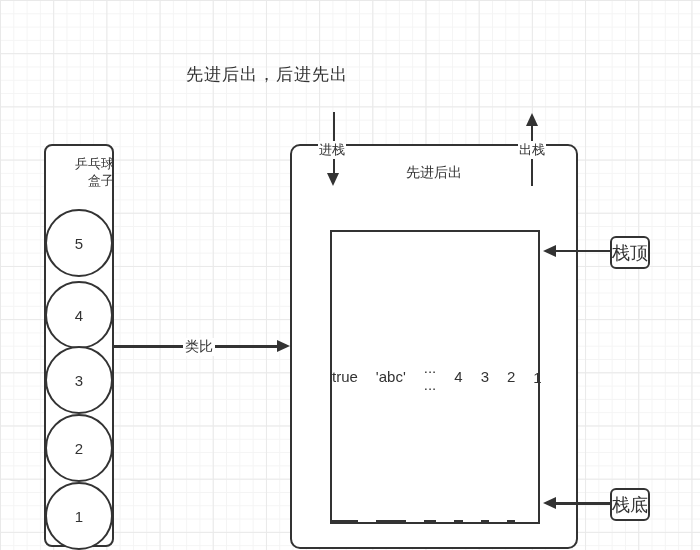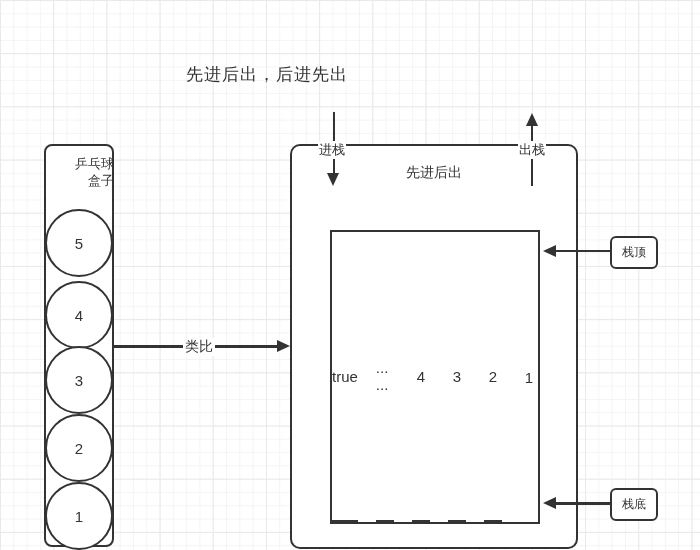--- a/index.html
+++ b/index.html
@@ -135,26 +135,26 @@
     flex: 1;
     border-bottom: 2.5px solid #333;
     display: flex; align-items: center; justify-content: center;
     font-size: 15px;
     color: #333;
   }
   .stack-row:last-child { border-bottom: none; }
 
   
   .callout {
-    width: 48px; height: 33px;
+    width: 40px; height: 33px;
     border: 2.5px solid #333;
     border-radius: 6px;
     background: #fff;
     display: flex; align-items: center; justify-content: center;
-    font-size: 12px;
+    font-size: 18px;
     color: #333;
   }
   .callout-top    { left: 610px; top: 195px; }
   .callout-bottom { left: 610px; top: 447px; }
   .top-line    { left: 554px; top: 208.75px; width: 56px; }
   .top-head    { left: 543px; top: 203.5px; }
   .bottom-line { left: 554px; top: 461.25px; width: 56px; }
   .bottom-head { left: 543px; top: 456px; }
 </style>
 </head>
@@ -185,20 +185,21 @@
   <div class="abs vline push-line"></div>
   <div class="abs arrow-down push-head"></div>
   <div class="abs line-label push-label">进栈</div>
 
   <div class="abs vline pop-line"></div>
   <div class="abs arrow-up pop-head"></div>
   <div class="abs line-label pop-label">出栈</div>
 
   <div class="abs stack-table">
     <div class="stack-row">true</div>
+    <div class="stack-row">'abc'</div>
     <div class="stack-row">... ...</div>
     <div class="stack-row">4</div>
     <div class="stack-row">3</div>
     <div class="stack-row">2</div>
     <div class="stack-row">1</div>
   </div>
 
   <div class="abs hline top-line"></div>
   <div class="abs arrow-left top-head"></div>
   <div class="abs callout callout-top">栈顶</div>

